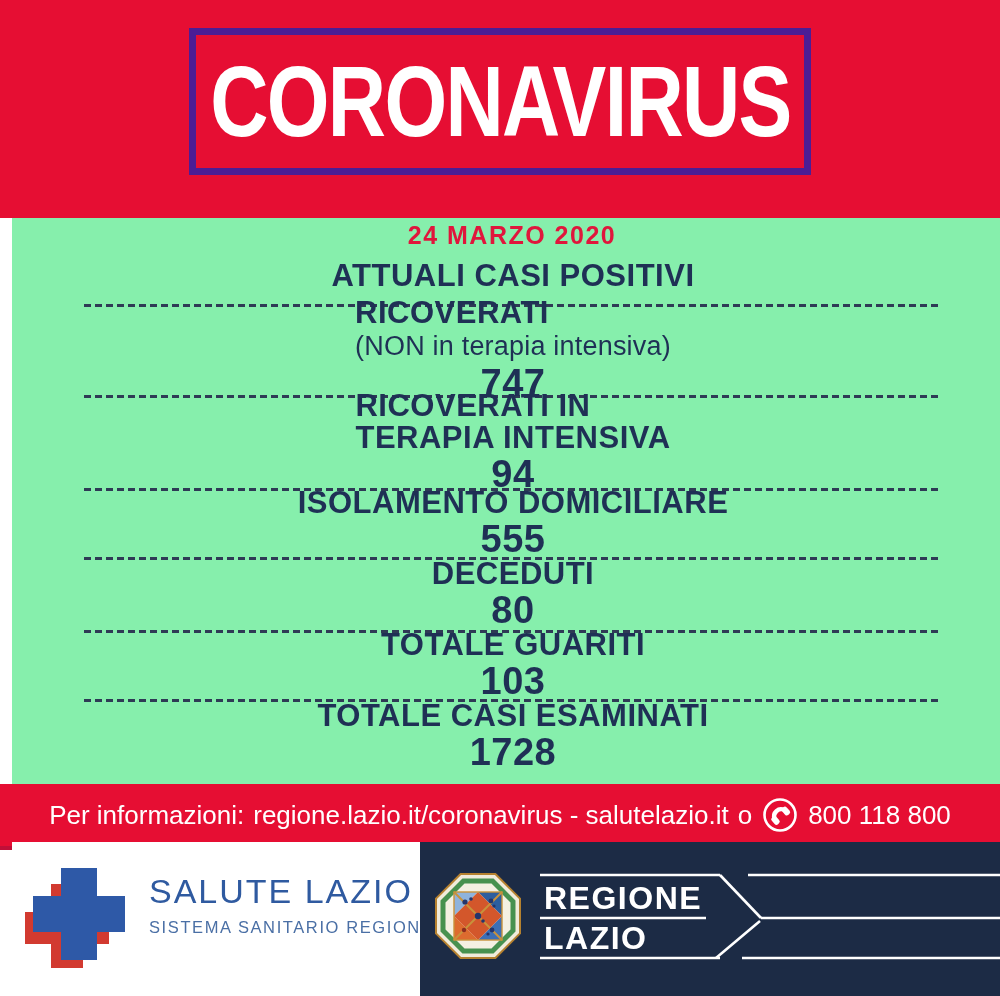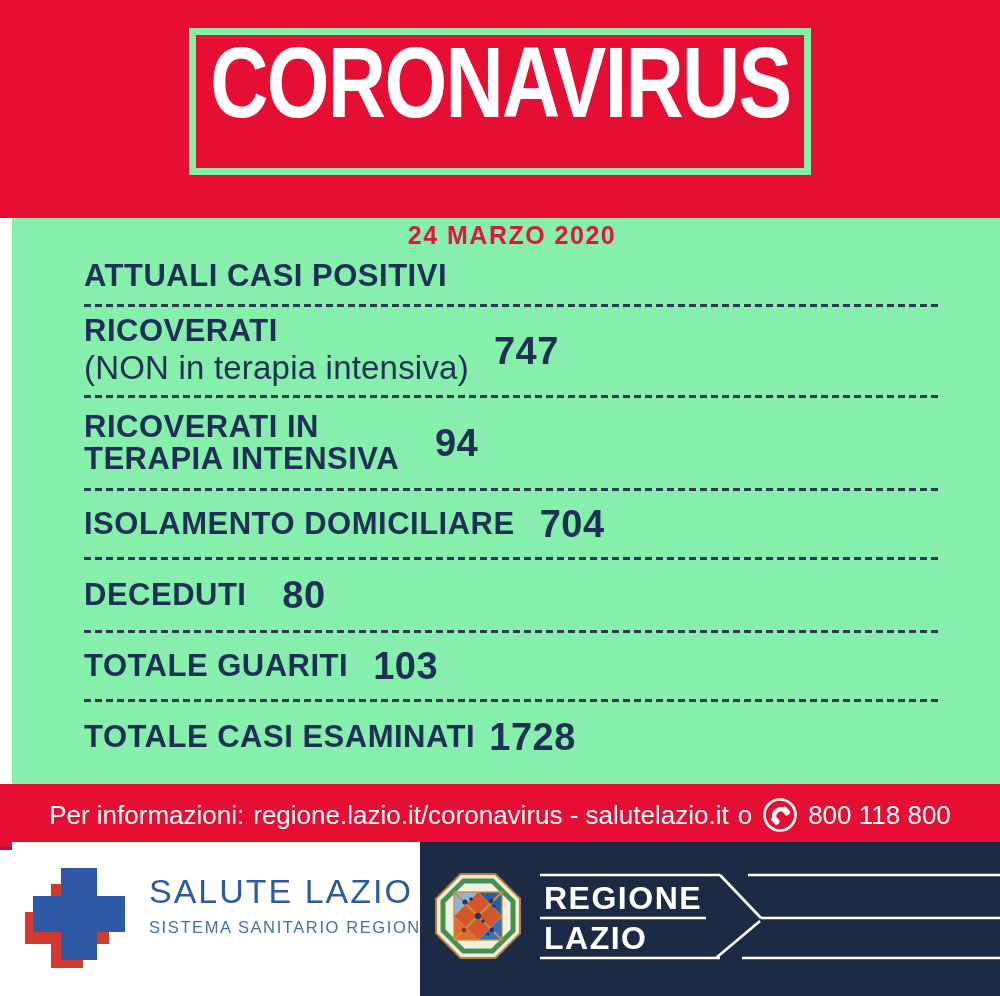--- a/index.html
+++ b/index.html
@@ -5,41 +5,41 @@
   html,body { margin:0; padding:0; }
   body {
     width:1000px; height:996px; position:relative; background:#ffffff;
     font-family:"Liberation Sans", sans-serif; overflow:hidden;
   }
 
   
   .header { position:absolute; left:0; top:0; width:1000px; height:218px; background:#E60E33; }
   .title-box {
     position:absolute; left:189px; top:28px; width:622px; height:147px;
-    border:7px solid #86efac; box-sizing:border-box;
-    display:flex; align-items:flex-start; justify-content:center;
+    border:7px solid #4c1d95; box-sizing:border-box;
+    display:flex; align-items:center; justify-content:center;
   }
   .title-text {
     color:#ffffff; font-weight:800; font-size:96px; letter-spacing:-2px;
     transform:scale(0.84,1.04); white-space:nowrap; line-height:1;
   }
 
   
   .body { position:absolute; left:12px; top:218px; width:1000px; height:712px; background:#86efac; }
   .date {
     margin-top:4px; height:26px; text-align:center;
     color:#E0163C; font-weight:700; font-size:25px; letter-spacing:1.5px; line-height:26px;
   }
   .table { margin:0 70px 0 72px; }
-  .row { display:flex; align-items:center; justify-content:flex-start; }
+  .row { display:flex; align-items:center; justify-content:center;flex-direction:column; }
   .row-label {
     color:#1F3055; font-weight:700; font-size:31px; letter-spacing:0.5px;
     line-height:1.02; white-space:pre-line;
   }
-  .row-sublabel { color:#1F3055; font-weight:400; font-size:33px; letter-spacing:0.2px; margin-top:3px; }
+  .row-sublabel { color:#1F3055; font-weight:400; font-size:27px; letter-spacing:0.2px; margin-top:3px; }
   .row-value {
     width:115px; flex:none; text-align:center;
     color:#1F3055; font-weight:700; font-size:38px; letter-spacing:0.5px;
   }
   .dash {
     height:3px;
     background:repeating-linear-gradient(90deg,#2E3A55 0 7px, transparent 7px 11px);
   }
 
   
@@ -98,21 +98,21 @@
 
     <div class="row" style="height:90px">
       <div class="row-label">RICOVERATI IN
 TERAPIA INTENSIVA</div>
       <div class="row-value">94</div>
     </div>
     <div class="dash"></div>
 
     <div class="row" style="height:66px">
       <div class="row-label">ISOLAMENTO DOMICILIARE</div>
-      <div class="row-value">704</div>
+      <div class="row-value">555</div>
     </div>
     <div class="dash"></div>
 
     <div class="row" style="height:70px">
       <div class="row-label">DECEDUTI</div>
       <div class="row-value">80</div>
     </div>
     <div class="dash"></div>
 
     <div class="row" style="height:66px">

